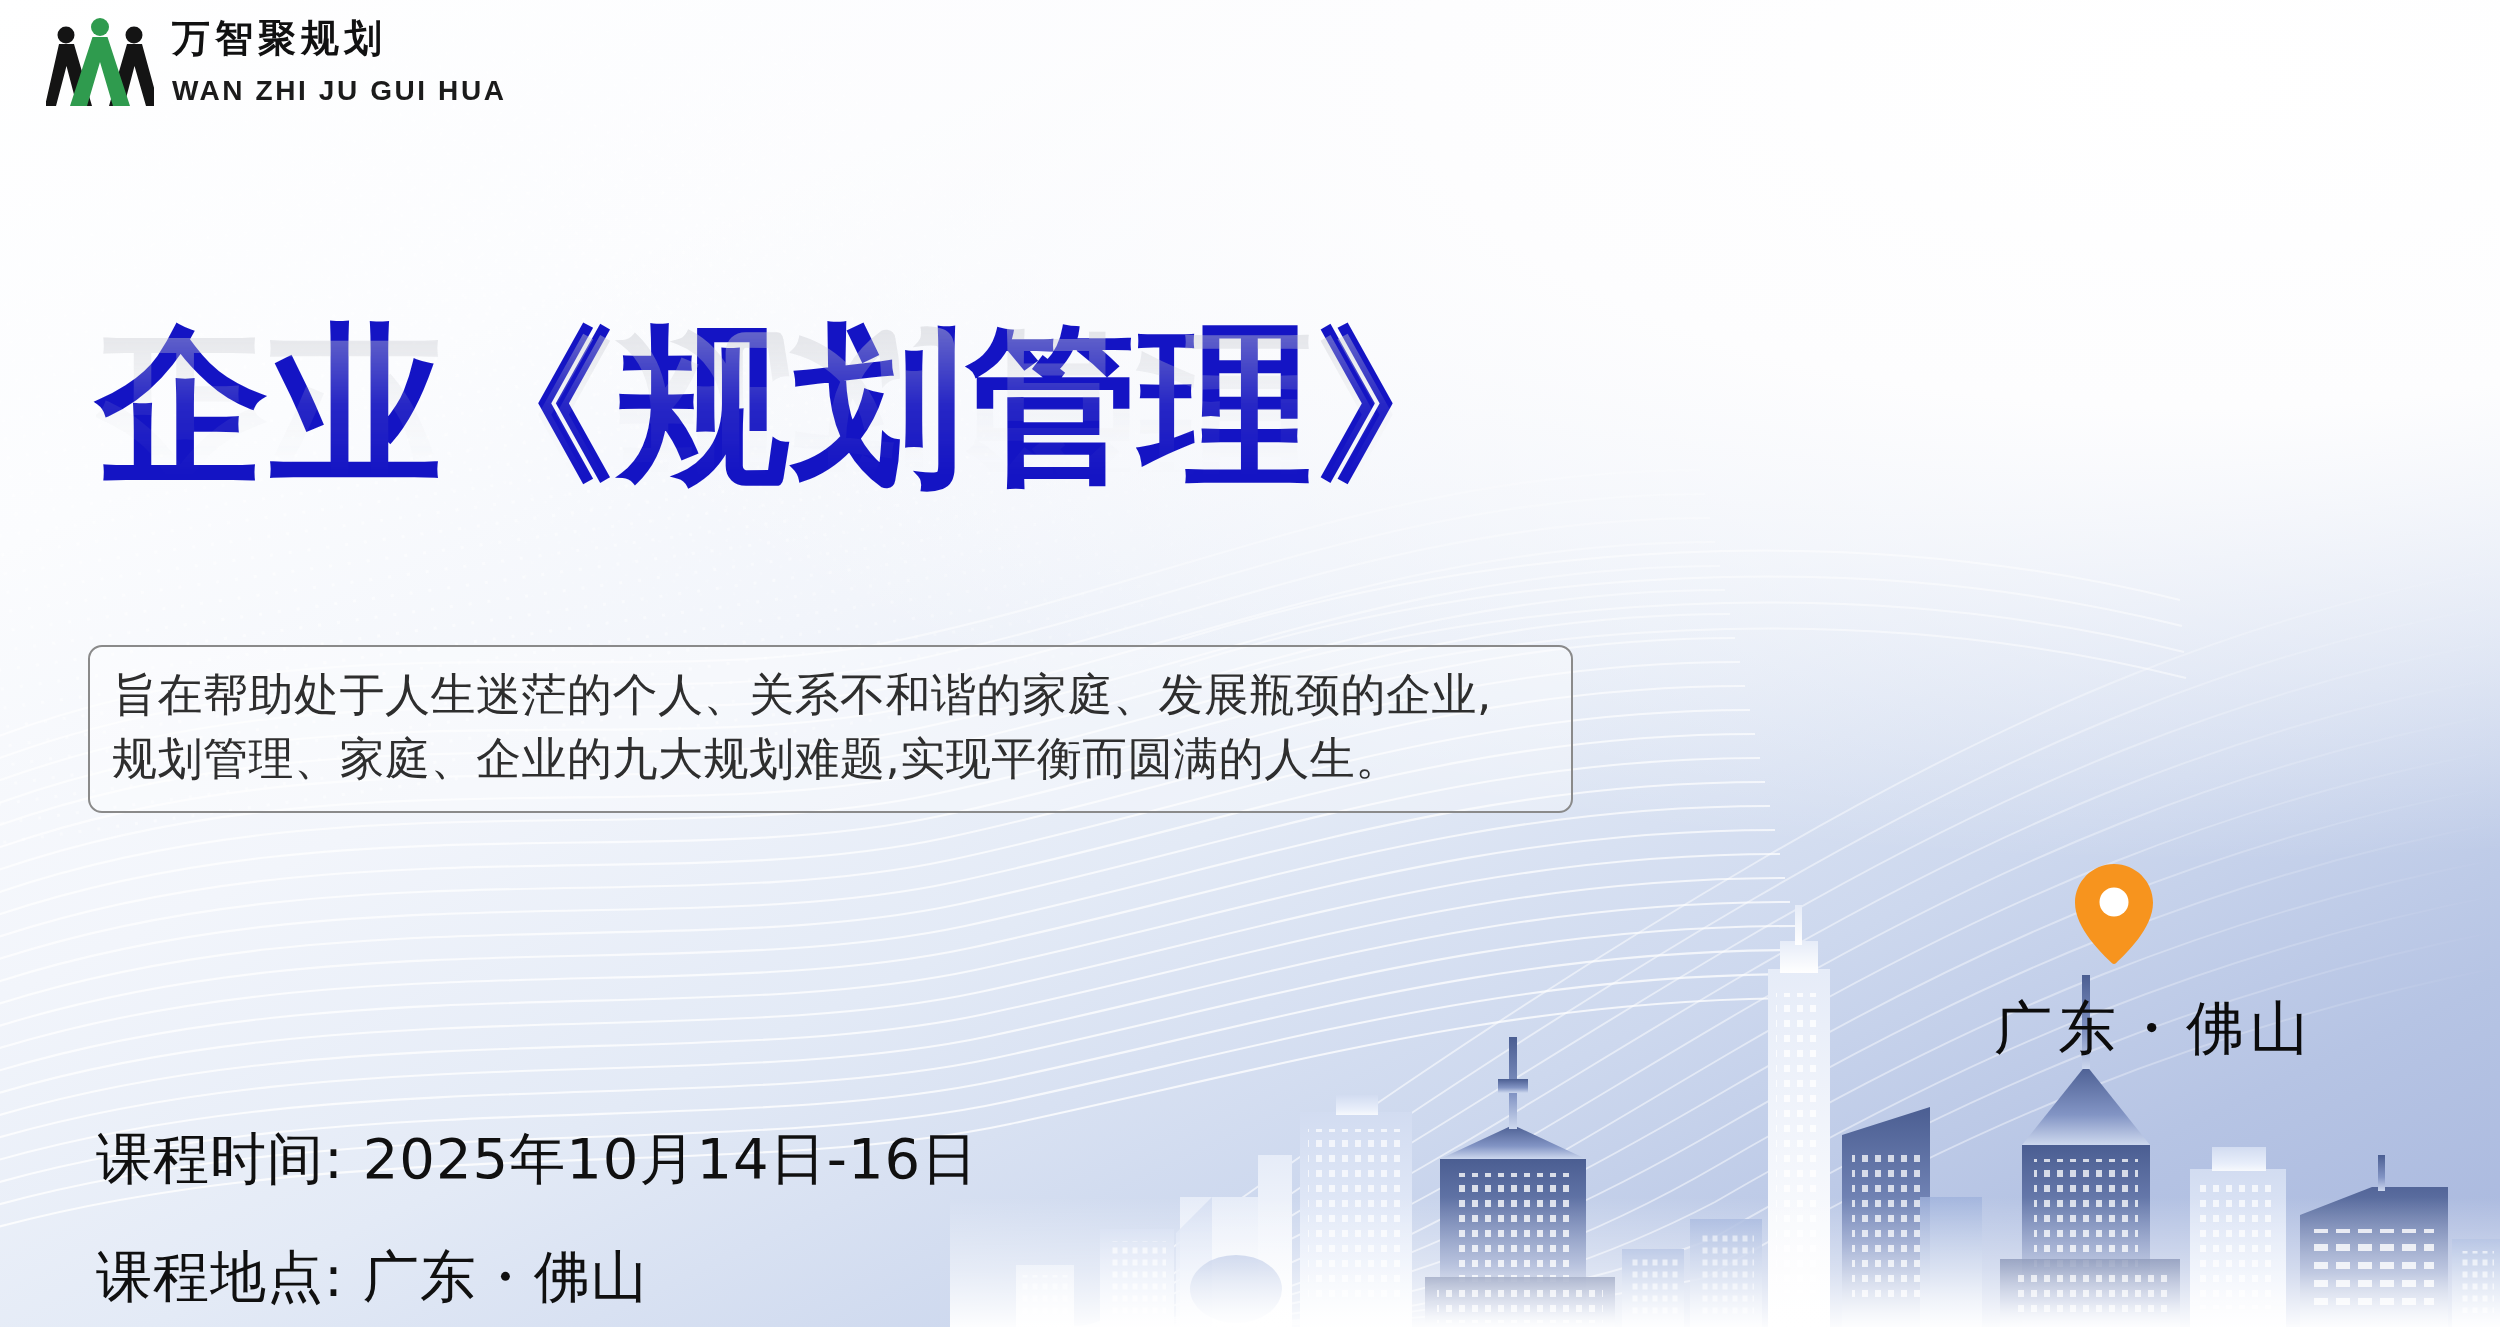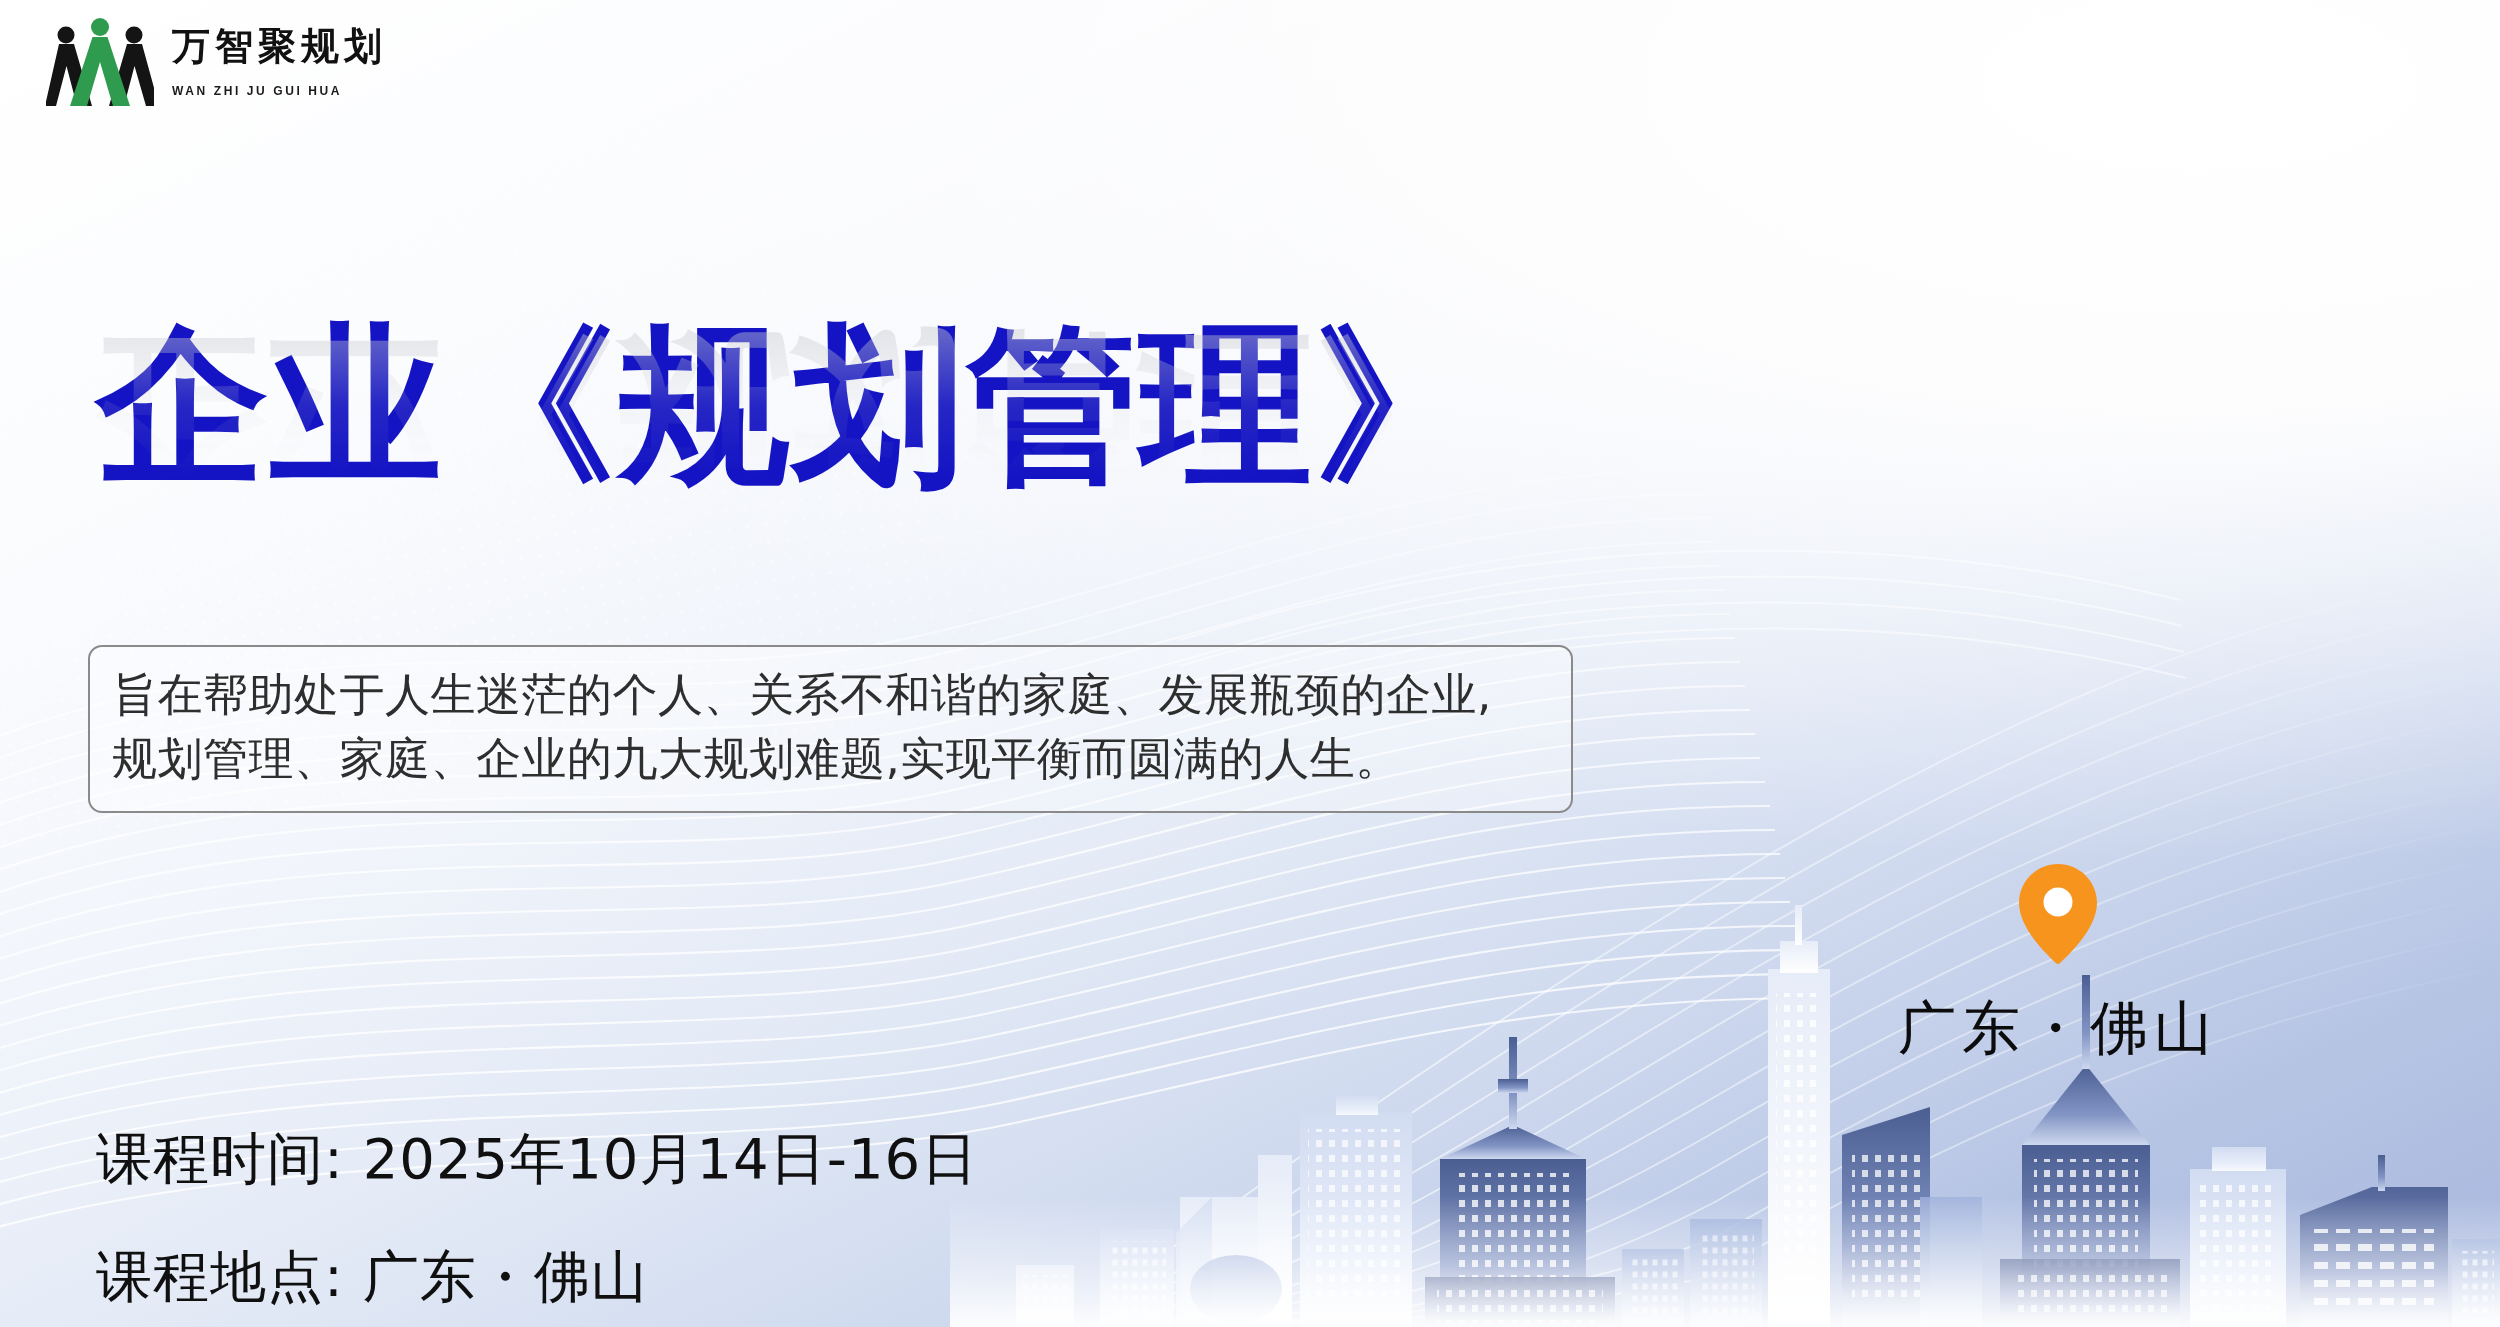--- a/index.html
+++ b/index.html
@@ -41,21 +41,21 @@
 
   
   #logo{position:absolute;left:46px;top:18px;display:flex;align-items:center;gap:18px;}
   #logo-mark{width:108px;height:88px;display:block;}
   .logo-text{display:flex;flex-direction:column;line-height:1;}
   #logo-cn{
     font-family:"Liberation Serif","DejaVu Serif",serif;
     font-size:38px;font-weight:700;color:#111;letter-spacing:5px;
   }
   #logo-en{
-    font-size:12px;font-weight:700;color:#1b1b1b;letter-spacing:2.6px;margin-top:20px;
+    font-size:28px;font-weight:700;color:#1b1b1b;letter-spacing:2.6px;margin-top:20px;
   }
 
   
   #headline-wrap{position:absolute;left:96px;top:320px;width:1560px;}
   #headline{
     font-family:"DejaVu Sans","Liberation Sans",sans-serif;
     font-size:172px;font-weight:700;line-height:1;
     color:#1414c4;letter-spacing:2px;white-space:nowrap;
   }
   #headline-reflection{
@@ -94,21 +94,21 @@
   #course-info{position:absolute;left:96px;top:1122px;}
   .course-line{
     font-family:"DejaVu Sans","Liberation Sans",sans-serif;
     font-size:56px;color:#101010;letter-spacing:1px;white-space:nowrap;
     margin-bottom:42px;
   }
   .course-line:last-child{margin-bottom:0;}
 
   
   #location-block{
-    position:absolute;left:1858px;top:862px;width:400px;text-align:center;
+    position:absolute;left:1914px;top:862px;width:400px;text-align:right;
   }
   #pin-icon{width:84px;height:104px;display:block;margin:0 auto;}
   #location-label{
     margin-top:24px;
     font-family:"DejaVu Sans","Liberation Sans",sans-serif;
     font-size:58px;color:#0c0c0c;letter-spacing:6px;white-space:nowrap;
   }
 </style>
 </head>
 <body>

